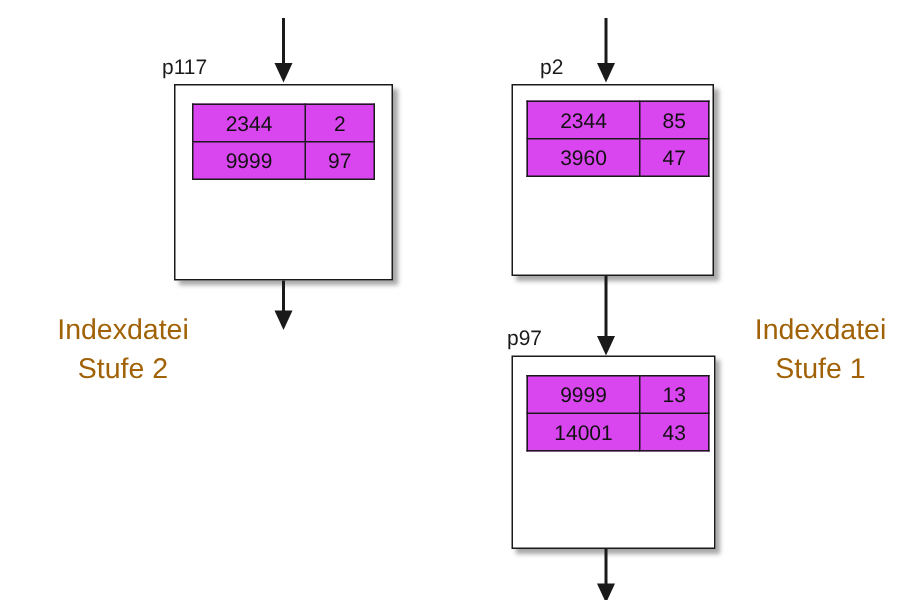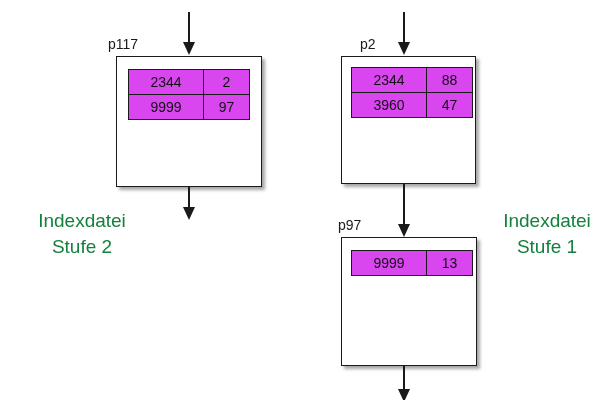--- a/index.html
+++ b/index.html
@@ -69,21 +69,21 @@
     border-left: 6px solid transparent;
     border-right: 6px solid transparent;
     border-top: 13px solid #1a1a1a;
   }
 
   
   .caption {
     position: absolute;
     font-family: "Liberation Sans", sans-serif;
     font-size: 19px;
-    color: #15803d;
+    color: #a16207;
     text-align: center;
     line-height: 26px;
     white-space: nowrap;
   }
 </style>
 </head>
 <body>
 
 <div id="canvas">
 
@@ -112,41 +112,45 @@
   <div class="arrow" style="left:403px; top:0px; height:32px;"></div>
   <div class="arrow-head" style="left:398px; top:30px;"></div>
 
   <div class="node-label" style="left:332px; top:24px;padding-left:28px;">p2</div>
   <div class="page-node" style="left:341px; top:44px; width:135px; height:128px;">
   </div>
   <table class="entry-table" style="left:351px; top:55px;">
     <tbody>
       <tr>
         <td class="key">2344</td>
-        <td class="ptr">88</td>
+        <td class="ptr">85</td>
       </tr>
       <tr>
         <td class="key">3960</td>
         <td class="ptr">47</td>
       </tr>
     </tbody>
   </table>
 
   <div class="arrow" style="left:403px; top:172px; height:42px;"></div>
   <div class="arrow-head" style="left:398px; top:212px;"></div>
 
   <div class="node-label" style="left:338px; top:205px;">p97</div>
   <div class="page-node" style="left:341px; top:225px; width:136px; height:129px;">
   </div>
   <table class="entry-table" style="left:351px; top:238px;">
     <tbody>
       <tr>
         <td class="key">9999</td>
         <td class="ptr">13</td>
       </tr>
+      <tr>
+        <td class="key">14001</td>
+        <td class="ptr">43</td>
+      </tr>
     </tbody>
   </table>
 
   <div class="arrow" style="left:403px; top:354px; height:25px;"></div>
   <div class="arrow-head" style="left:398px; top:377px;"></div>
 
   <div class="caption" style="left:22px; top:196px; width:120px;">
     <div>Indexdatei</div>
     <div>Stufe 2</div>
   </div>

